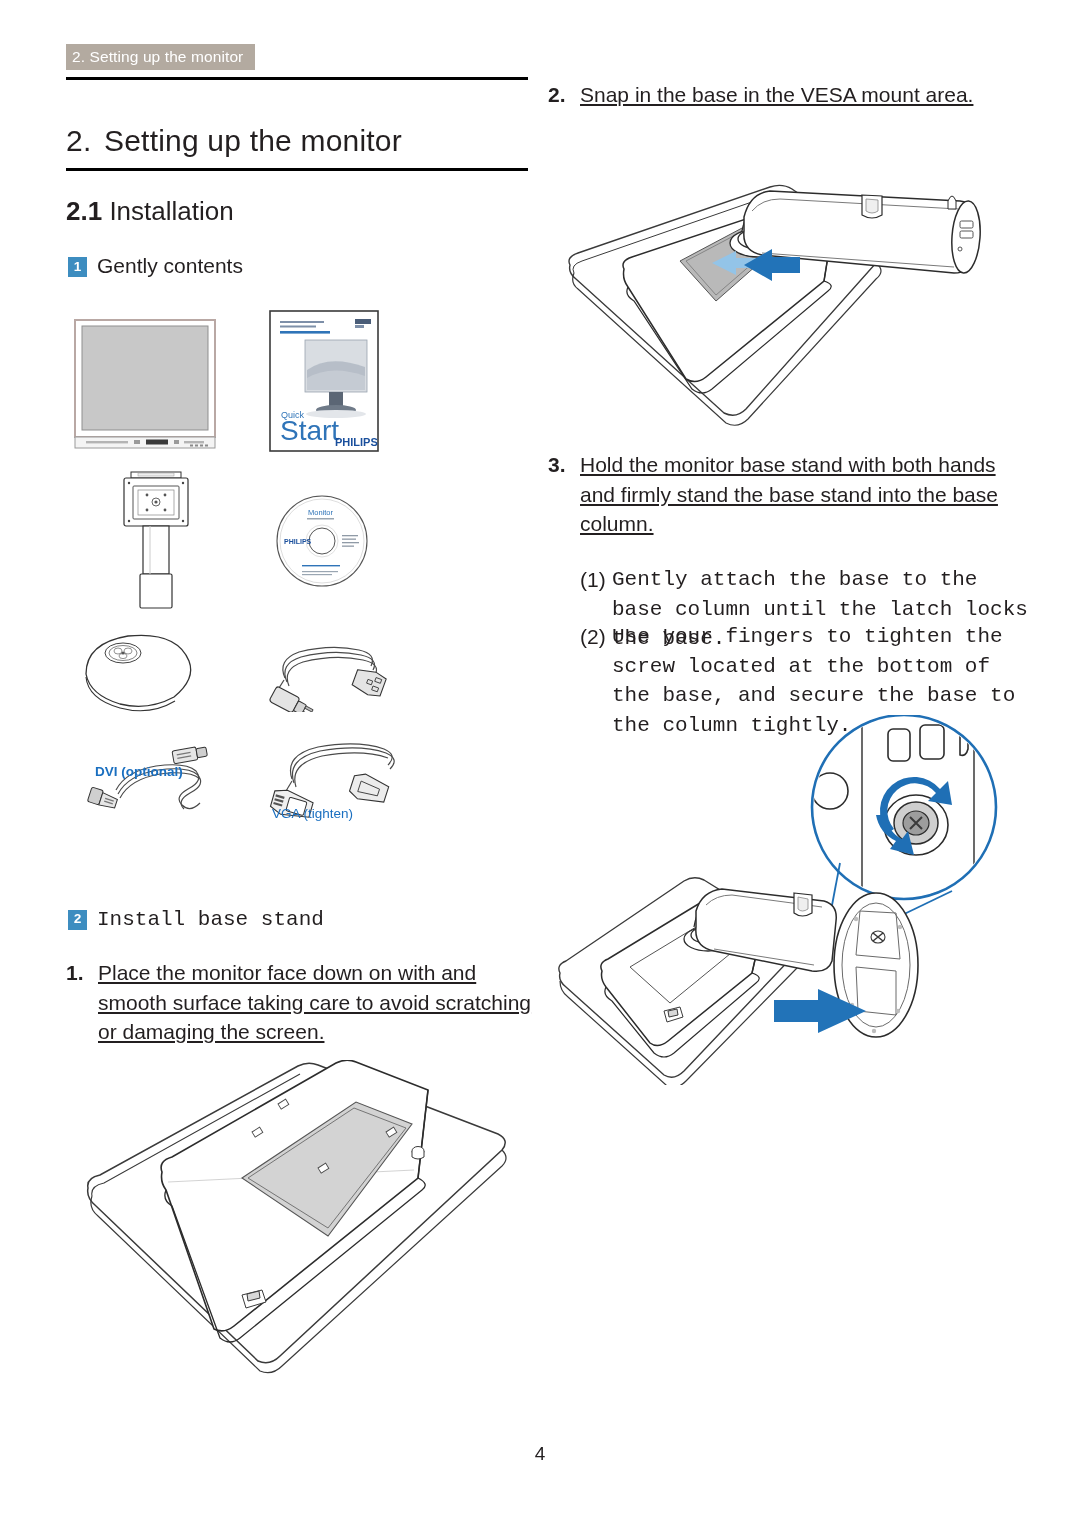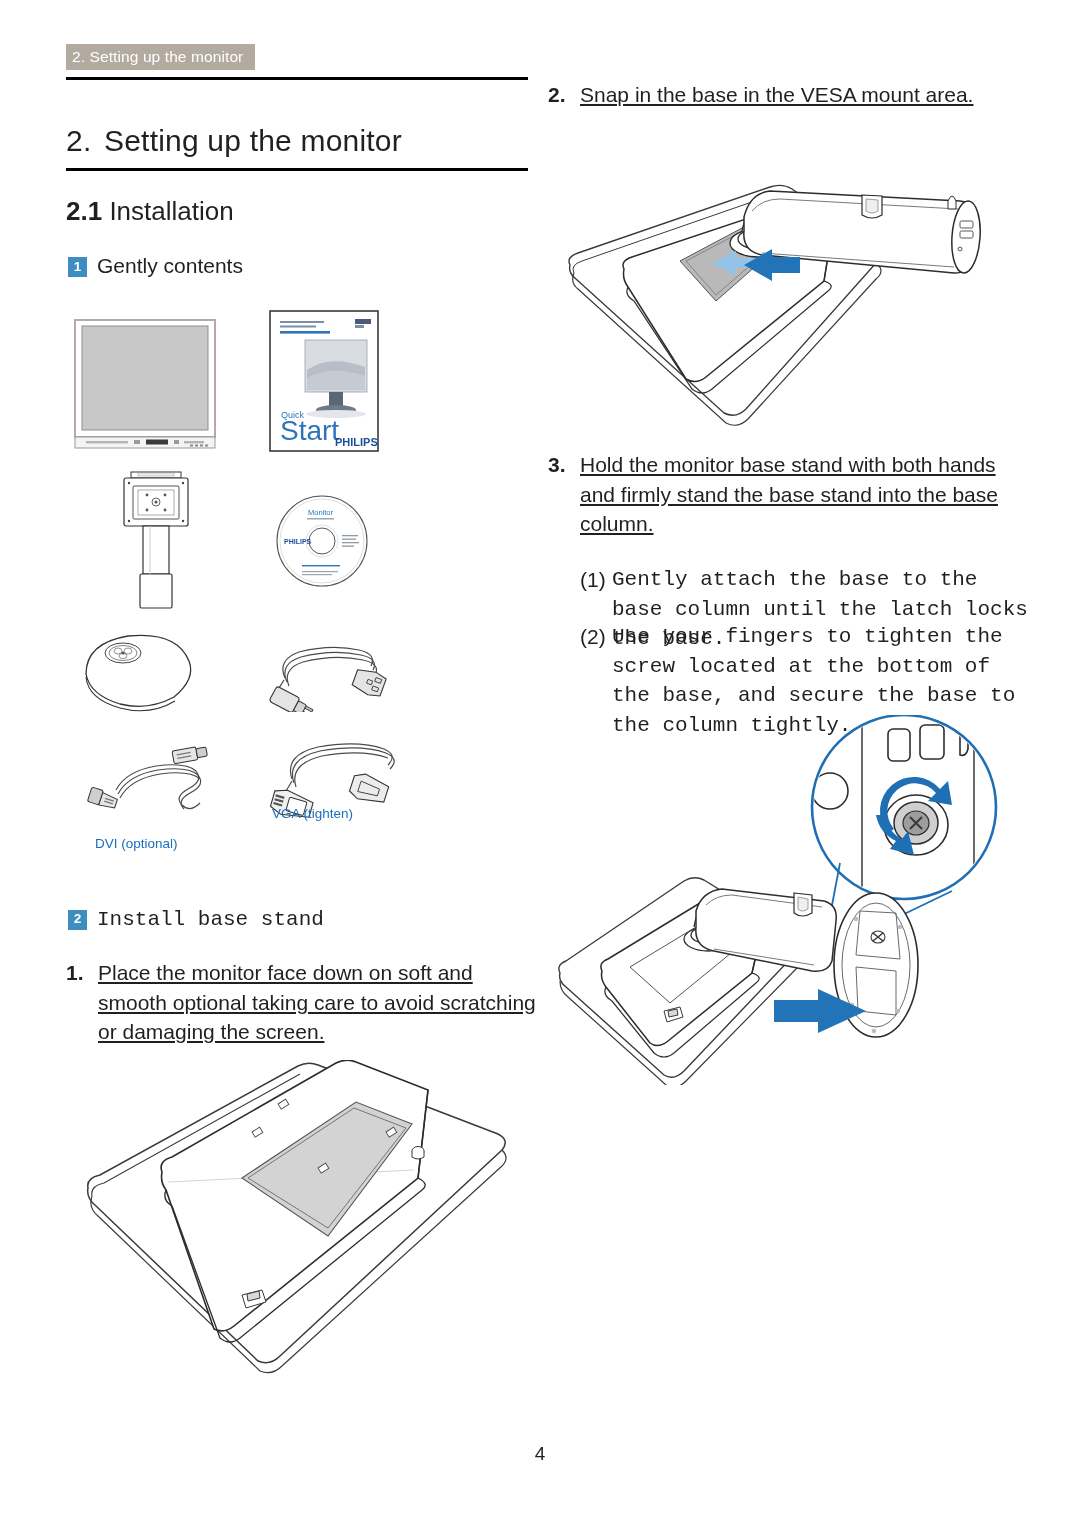--- a/index.html
+++ b/index.html
@@ -70,21 +70,21 @@
   
   #package-art { position:absolute; left:66px; top:305px; width:400px; height:520px; }
   .art-cell { position:absolute; }
 
   .caption {
     position:absolute;
     color:#1a6fc0;
     font-size:13.5px;
     white-space:nowrap;
   }
-  #caption-dvi { left:95px; top:836px; }
+  #caption-dvi { left:95px; top:764px;font-weight:bold; }
   #caption-vga { left:272px; top:806px; }
 
   
   .step {
     position:absolute;
     display:flex;
     font-size:21px;
     line-height:29.5px;
     color:#231f20;
   }
@@ -328,21 +328,21 @@
 
 <div class="caption" id="caption-dvi">DVI (optional)</div>
 <div class="caption" id="caption-vga">VGA (tighten)</div>
 
 <div id="install-base-heading">
   <span class="num-badge">2</span><span class="sub-heading">Install base stand</span>
 </div>
 
 <div class="step" id="step-left-1">
   <div class="marker">1.</div>
-  <div class="body">Place the monitor face down on soft and smooth optional taking care to avoid scratching or damaging the screen.</div>
+  <div class="body">Place the monitor face down on with and smooth surface taking care to avoid scratching or damaging the screen.</div>
 </div>
 
 <svg id="illus-facedown" viewBox="0 0 460 330">
   <g fill="none" stroke="#3a3a3a" stroke-width="1.5">
 
     <path d="M22 128 Q20 118 34 115 L232 6 Q242 1 252 5 L432 74 Q444 80 436 90 L214 296 Q204 306 192 301 L30 146 Q20 138 22 128 Z"></path>
     <path d="M26 136 Q24 126 38 123 L234 14" stroke-width="1.1"></path>
     <path d="M436 90 Q444 98 436 106 L216 306 Q206 316 194 311 L32 156 Q22 148 26 136" stroke-width="1.2"></path>
   </g>
 

